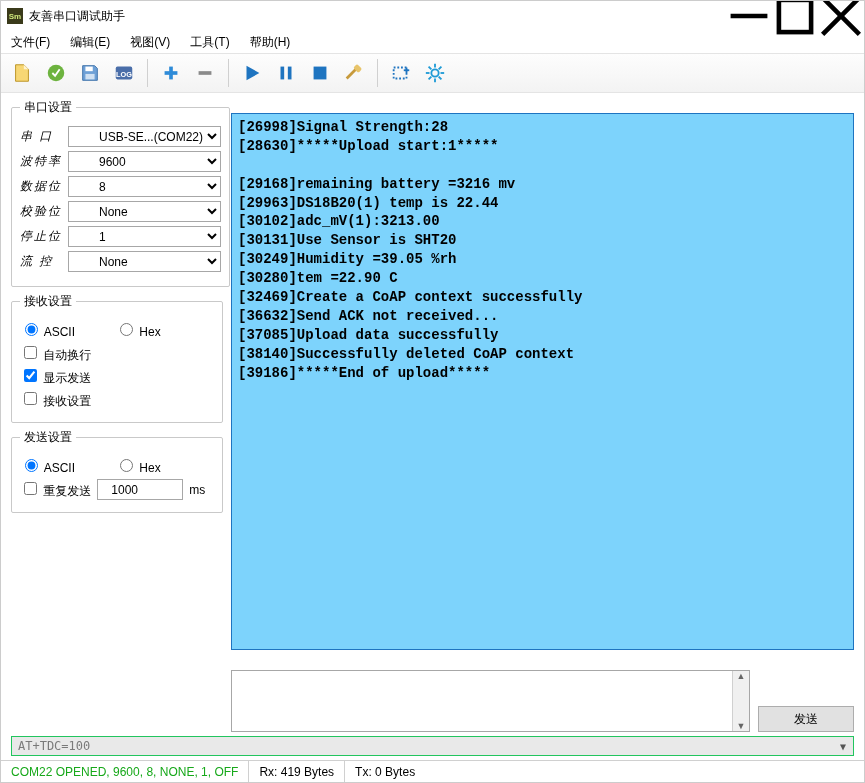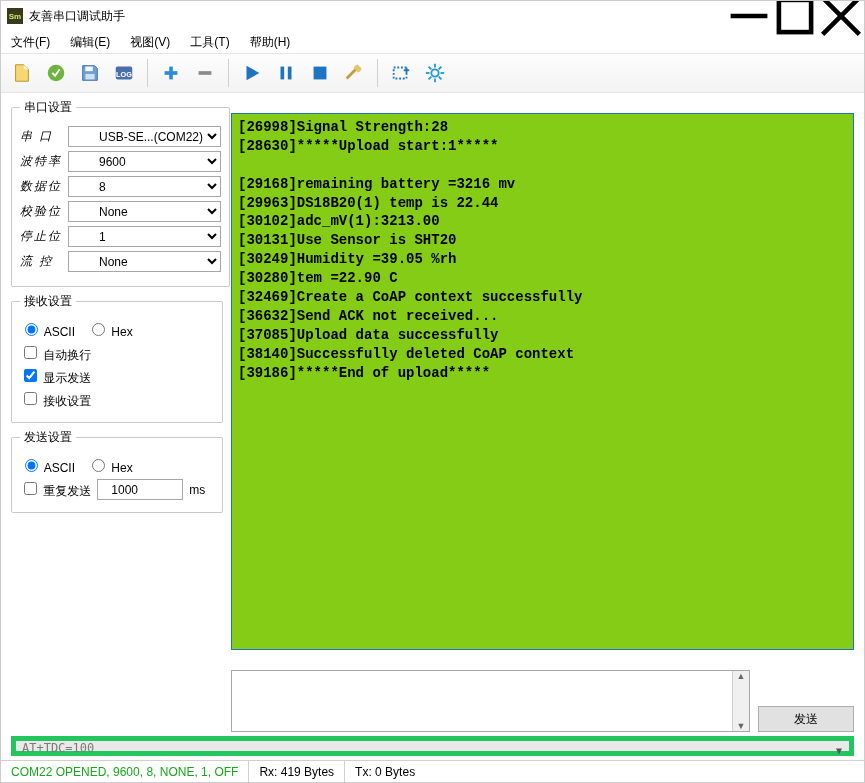--- a/index.html
+++ b/index.html
@@ -85,30 +85,30 @@
   .row { display: flex; align-items: center; gap: 6px; margin: 4px 0; }
   .row label.lbl { width: 42px; flex: 0 0 42px; letter-spacing: 2px; font-style: italic; }
   select.combo {
     flex: 1; height: 21px; font-size: 12px;
     border: 1px solid #a7a7a7; background: #fff; padding-left: 26px;
   }
   input[type="number"].spin {
     width: 86px; height: 21px; font-size: 12px;
     border: 1px solid #a7a7a7; padding: 0 13px;
   }
-  .radio-row { display: flex; align-items: center; gap: 12px; margin: 4px 0; }
+  .radio-row { display: flex; align-items: center; gap: 40px; margin: 4px 0; }
   .chk-row { display: flex; align-items: center; gap: 6px; margin: 2px 0; }
   
   .rightcol {
     flex: 1; display: flex; flex-direction: column; padding: 6px 10px 0 0; min-width: 0;
   }
   .output {
     flex: 1;
     border: 1px solid #1e74c0;
-    background: #84cc16;
+    background: #7dd3fc;
     padding: 4px 6px;
     font-family: "Courier New", monospace;
     font-size: 14px;
     font-weight: bold;
     line-height: 1.35;
     white-space: pre;
     overflow: auto;
     color: #000;
   }
   .sendrow {
@@ -127,24 +127,24 @@
     display: flex; flex-direction: column; justify-content: space-between;
     align-items: center; font-size: 9px; color: #666;
   }
   .sendbtn {
     width: 96px; height: 26px; align-self: flex-end;
     border: 1px solid #adadad; background: #e1e1e1;
     font-size: 12px;
   }
   .graybar {
     margin: 0 10px 0 10px;
-    height: 20px; border: 5px solid #22c55e;
+    height: 20px; border: 1px solid #22c55e;
     background: #e9e9e9; color: #7a7a7a;
     font-family: monospace; font-size: 12px;
-    display: flex; padding: 0 6px;
+    display: flex; align-items: center; padding: 0 6px;
     position: relative;
   }
   .graybar .dd {
     position: absolute; right: 2px; top: 1px; width: 16px; height: 16px;
     display: flex; align-items: center; justify-content: center;
     font-size: 10px; color: #555;
   }
   
   .statusbar {
     height: 22px; border-top: 1px solid #d0d0d0;

